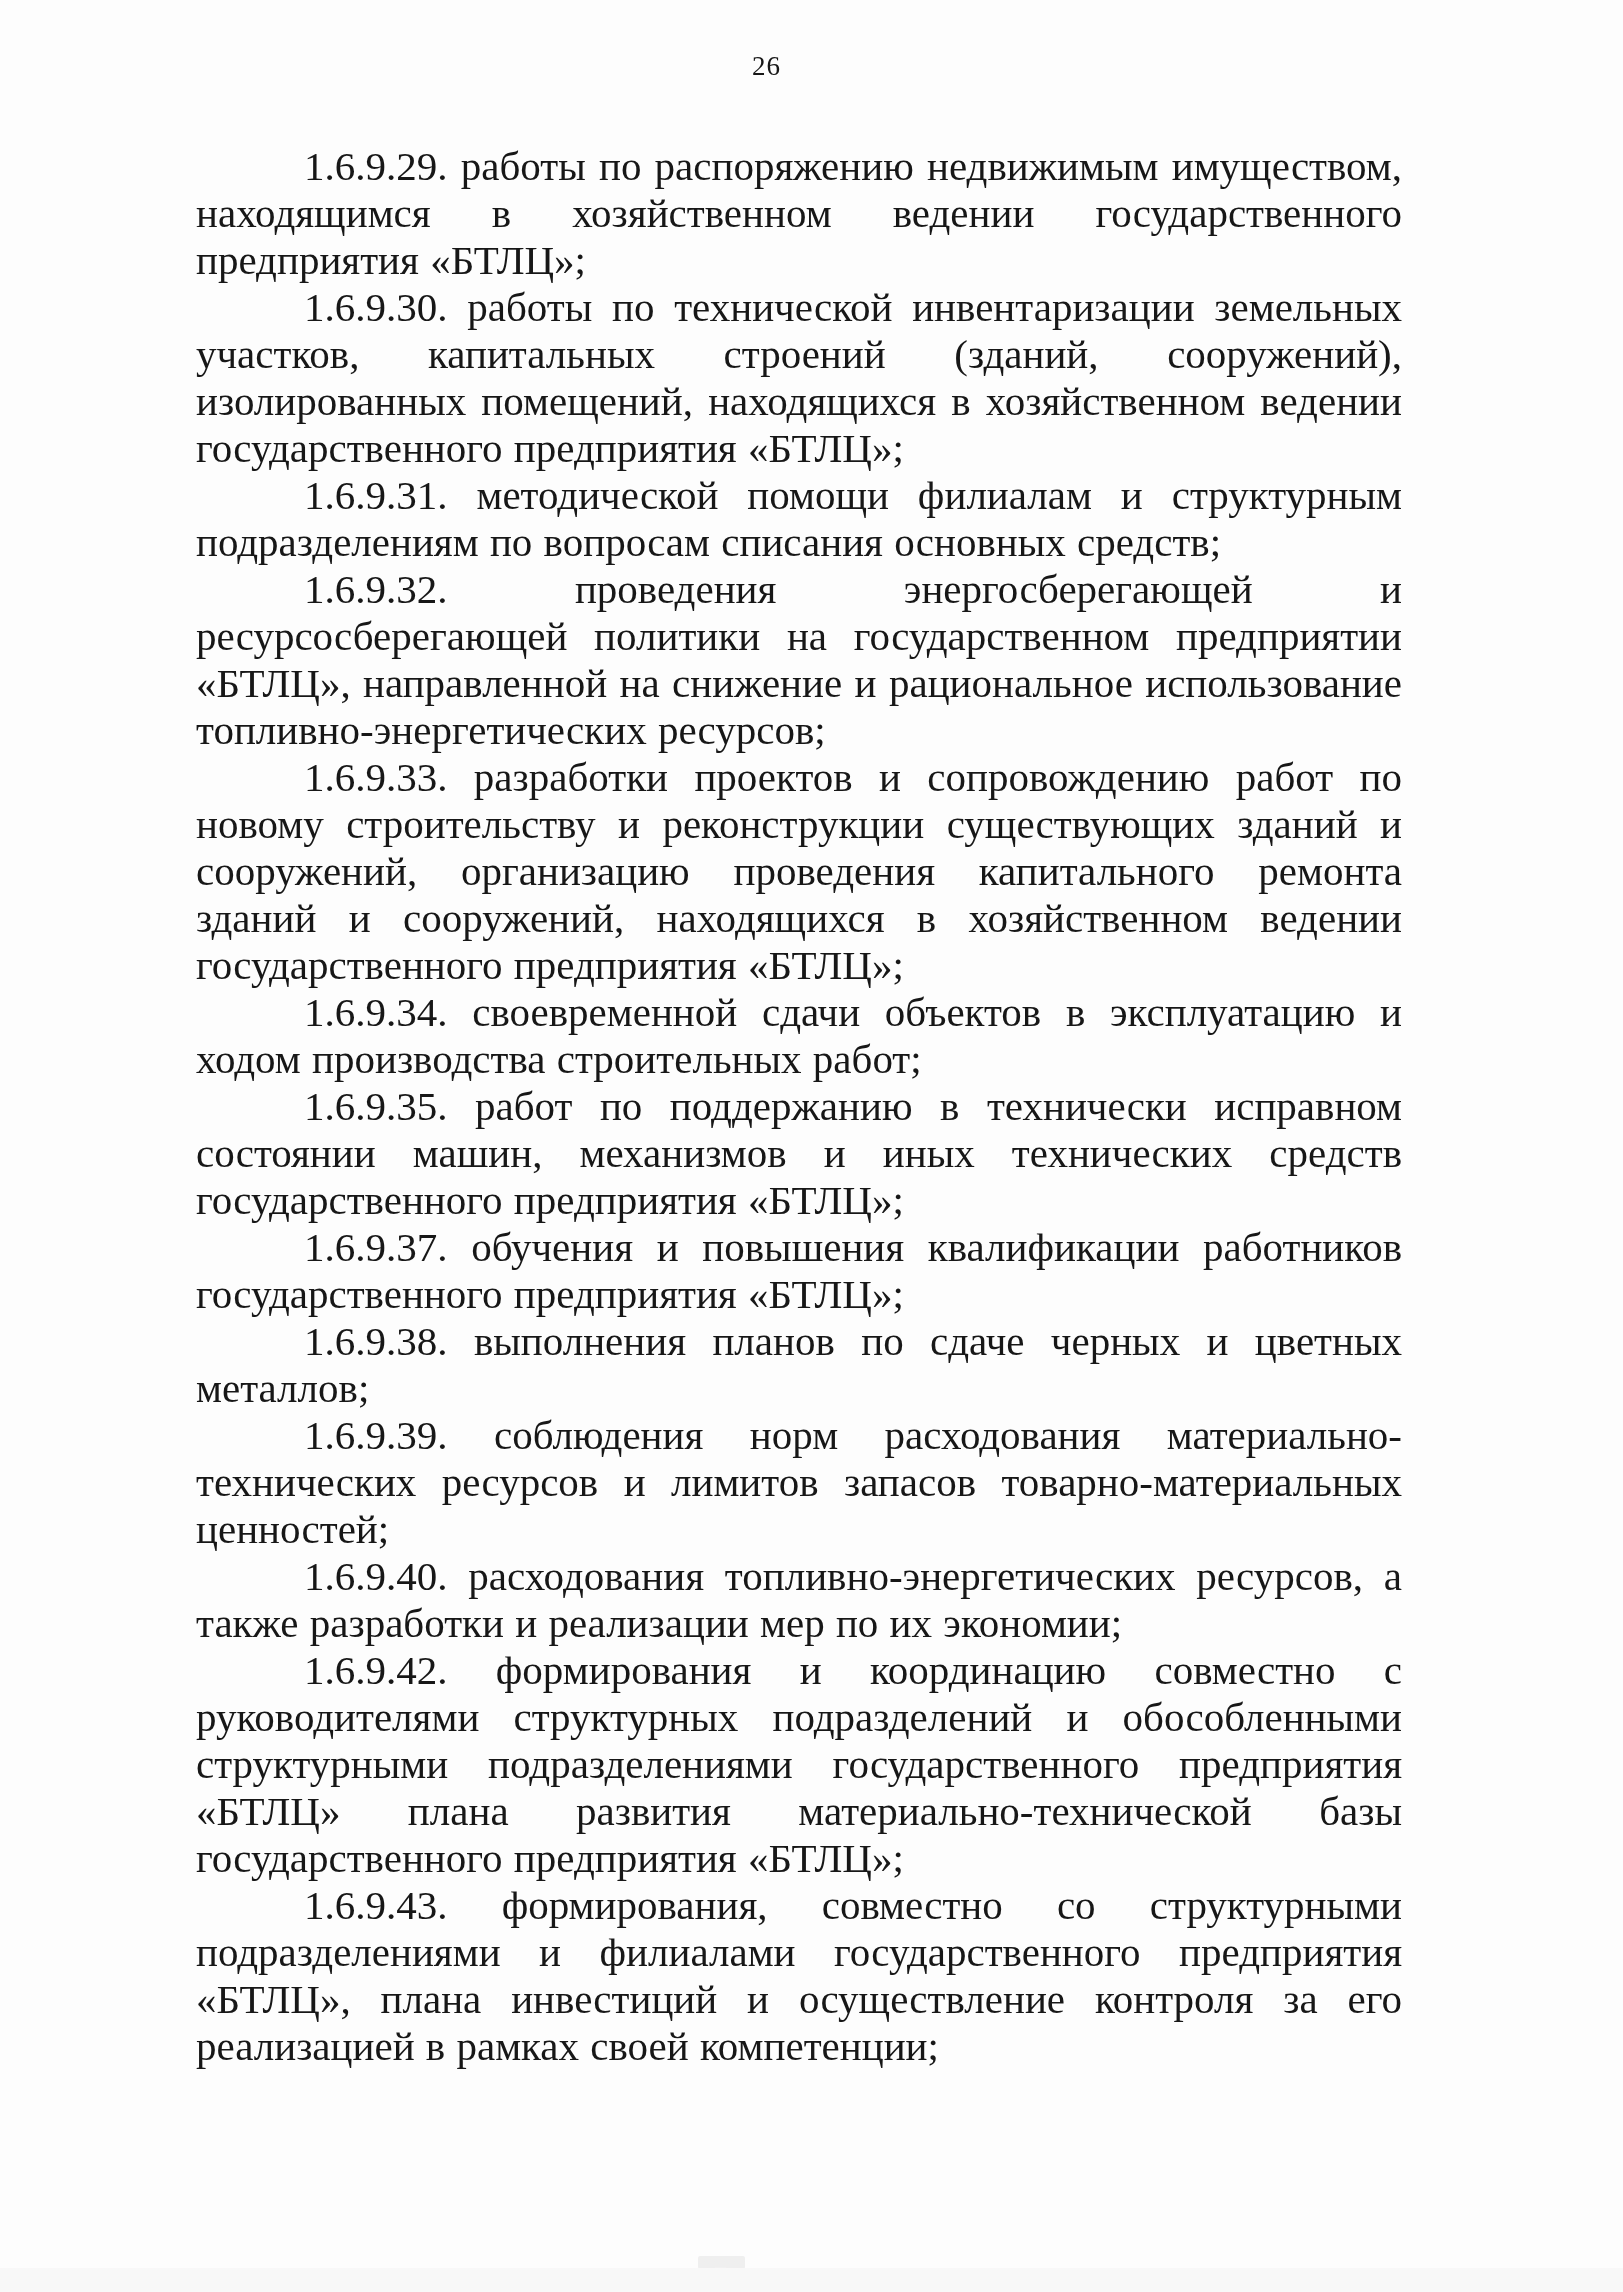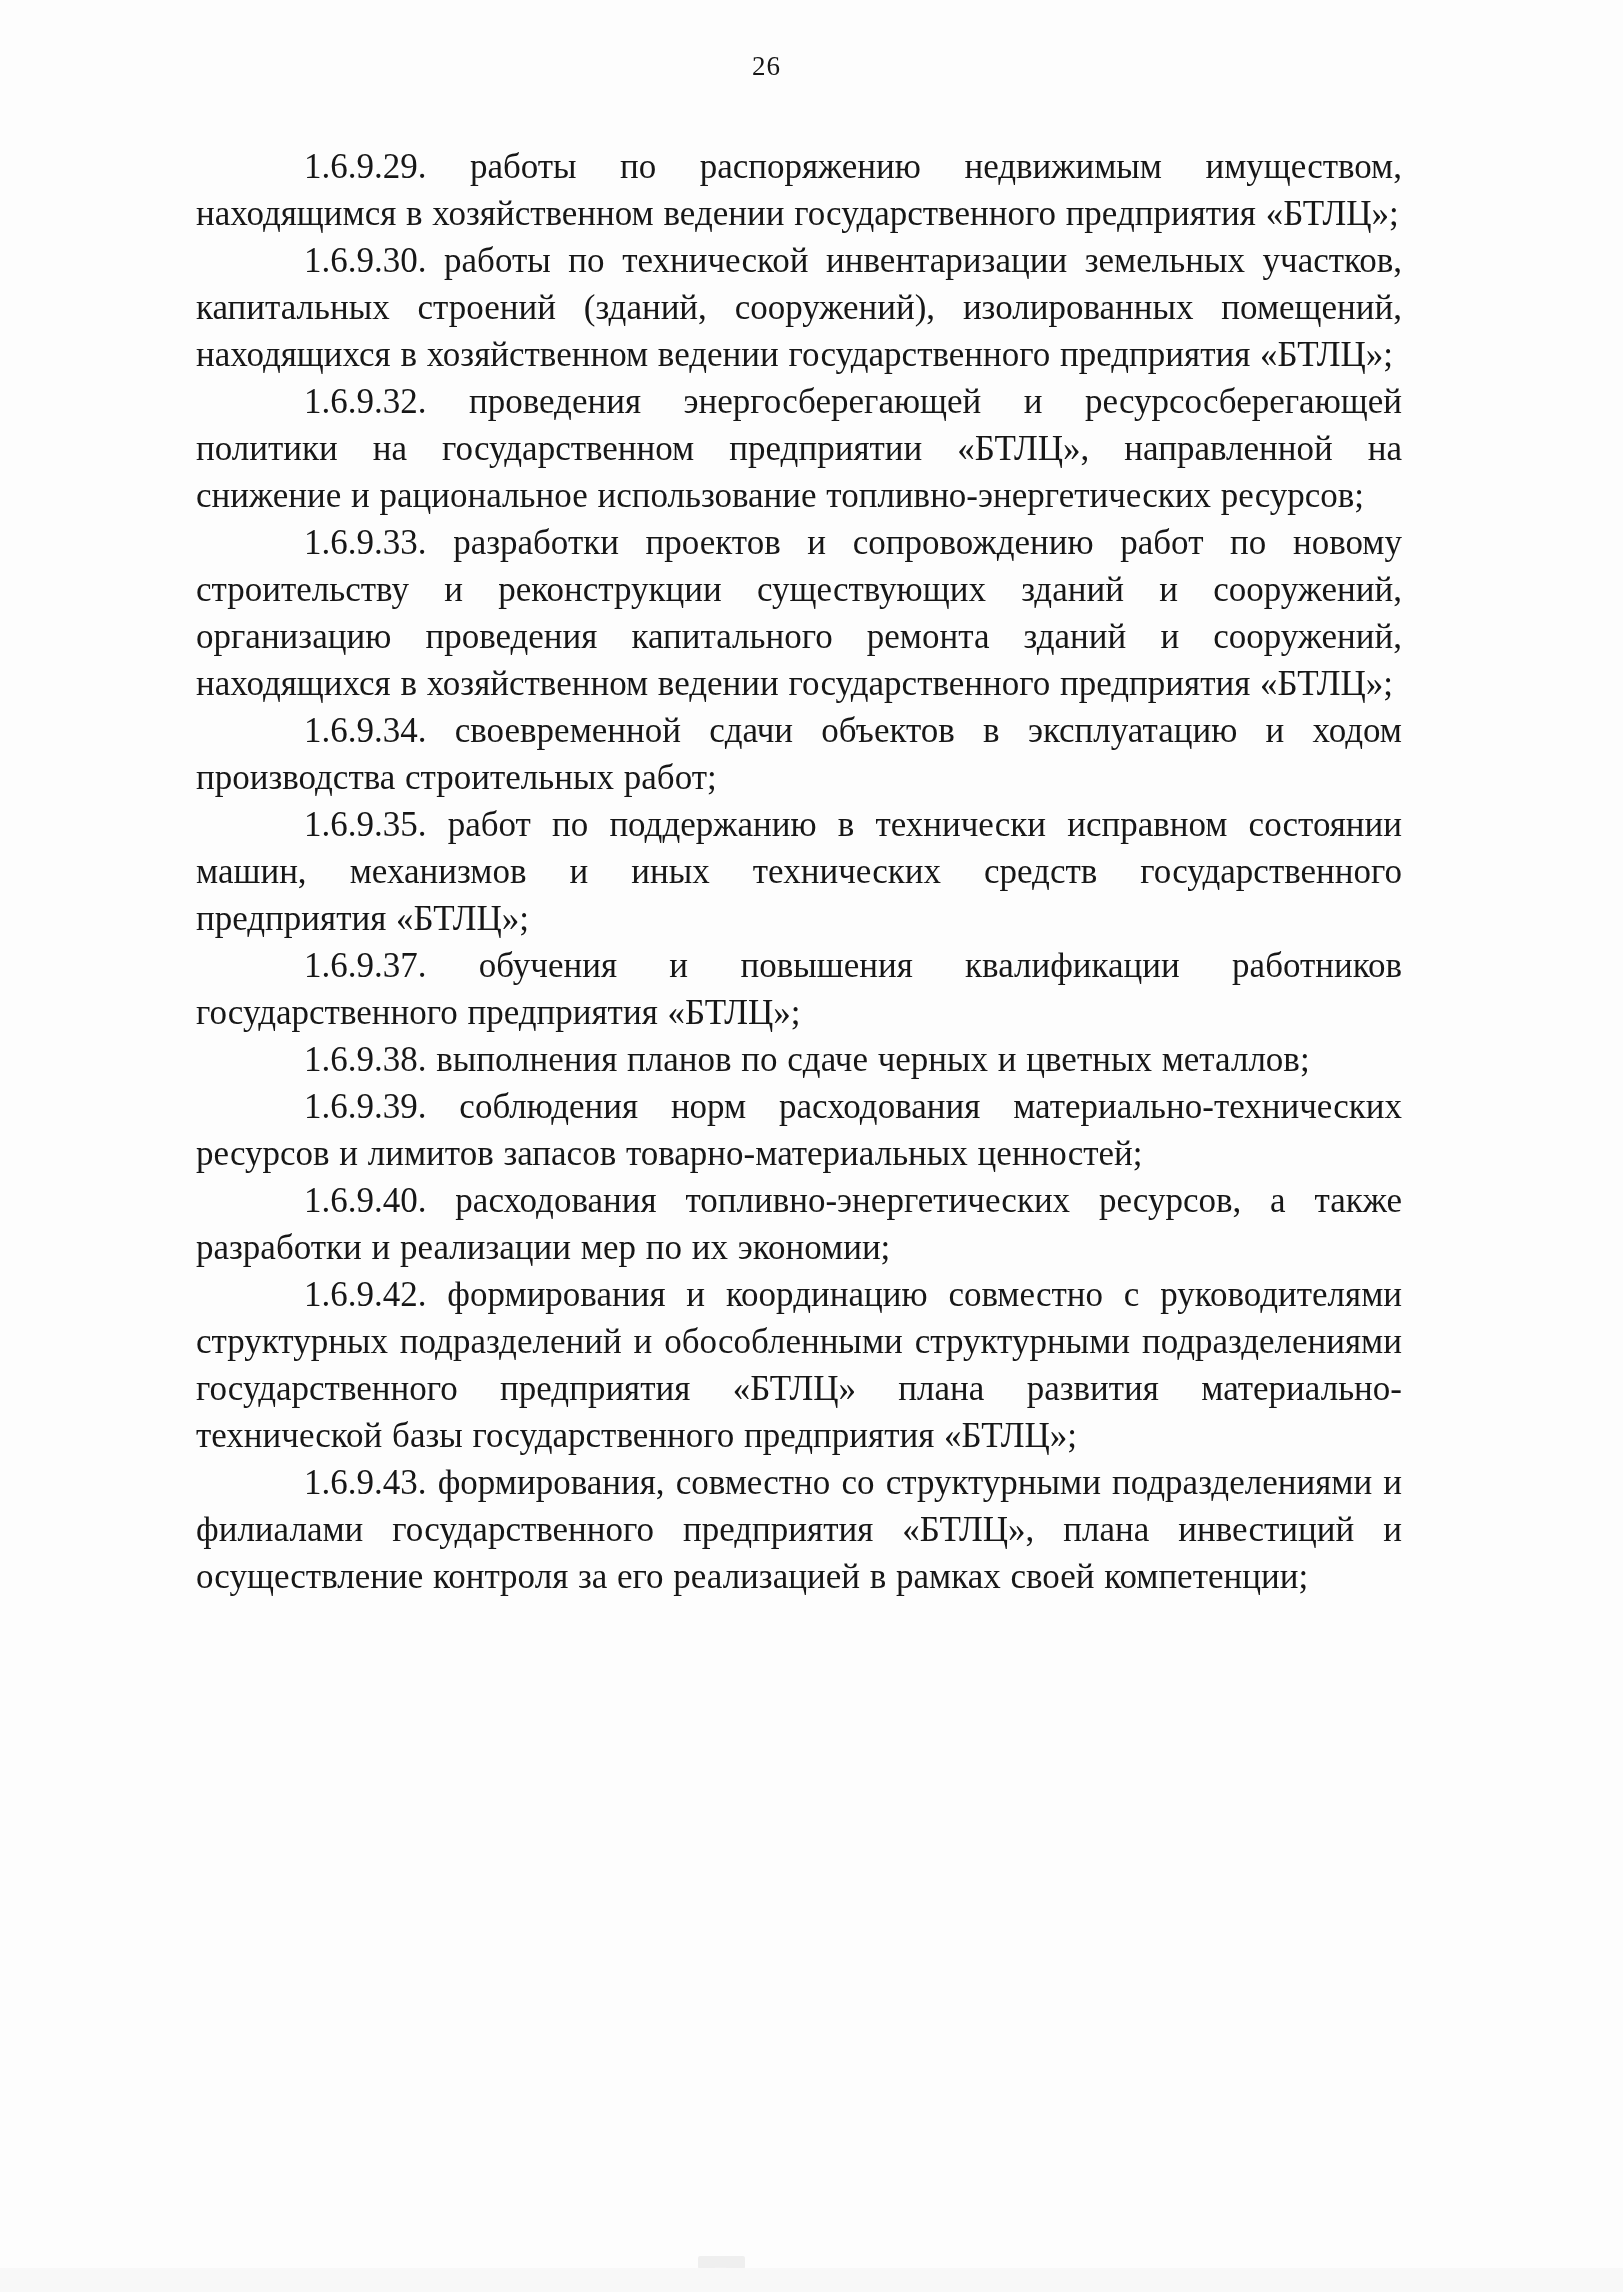--- a/index.html
+++ b/index.html
@@ -30,21 +30,21 @@
     position: absolute;
     top: 143px;
     left: 196px;
     width: 1206px;
   }
   p.clause {
     margin: 0;
     padding: 0;
     text-align: justify;
     text-indent: 108px;
-    font-size: 35px;
+    font-size: 41px;
     line-height: 47px;
     word-spacing: 1px;
   }
   p.clause .clause-num {
     white-space: nowrap;
   }
   
   .bottom-band {
     position: absolute;
     left: 0;
@@ -76,20 +76,21 @@
 </head>
 <body>
 
 <div class="scan-page">
 
   <div class="page-number">26</div>
 
   <div class="content">
     <p class="clause"><span class="clause-num">1.6.9.29.</span> <span>работы по распоряжению недвижимым имуществом, находящимся в хозяйственном ведении государственного предприятия «БТЛЦ»;</span></p>
     <p class="clause"><span class="clause-num">1.6.9.30.</span> <span>работы по технической инвентаризации земельных участков, капитальных строений (зданий, сооружений), изолированных помещений, находящихся в хозяйственном ведении государственного предприятия «БТЛЦ»;</span></p>
+    <p class="clause"><span class="clause-num">1.6.9.31.</span> <span>методической помощи филиалам и структурным подразделениям по вопросам списания основных средств;</span></p>
     <p class="clause"><span class="clause-num">1.6.9.32.</span> <span>проведения энергосберегающей и ресурсосберегающей политики на государственном предприятии «БТЛЦ», направленной на снижение и рациональное использование топливно-энергетических ресурсов;</span></p>
     <p class="clause"><span class="clause-num">1.6.9.33.</span> <span>разработки проектов и сопровождению работ по новому строительству и реконструкции существующих зданий и сооружений, организацию проведения капитального ремонта зданий и сооружений, находящихся в хозяйственном ведении государственного предприятия «БТЛЦ»;</span></p>
     <p class="clause"><span class="clause-num">1.6.9.34.</span> <span>своевременной сдачи объектов в эксплуатацию и ходом производства строительных работ;</span></p>
     <p class="clause"><span class="clause-num">1.6.9.35.</span> <span>работ по поддержанию в технически исправном состоянии машин, механизмов и иных технических средств государственного предприятия «БТЛЦ»;</span></p>
     <p class="clause"><span class="clause-num">1.6.9.37.</span> <span>обучения и повышения квалификации работников государственного предприятия «БТЛЦ»;</span></p>
     <p class="clause"><span class="clause-num">1.6.9.38.</span> <span>выполнения планов по сдаче черных и цветных металлов;</span></p>
     <p class="clause"><span class="clause-num">1.6.9.39.</span> <span>соблюдения норм расходования материально-технических ресурсов и лимитов запасов товарно-материальных ценностей;</span></p>
     <p class="clause"><span class="clause-num">1.6.9.40.</span> <span>расходования топливно-энергетических ресурсов, а также разработки и реализации мер по их экономии;</span></p>
     <p class="clause"><span class="clause-num">1.6.9.42.</span> <span>формирования и координацию совместно с руководителями структурных подразделений и обособленными структурными подразделениями государственного предприятия «БТЛЦ» плана развития материально-технической базы государственного предприятия «БТЛЦ»;</span></p>
     <p class="clause"><span class="clause-num">1.6.9.43.</span> <span>формирования, совместно со структурными подразделениями и филиалами государственного предприятия «БТЛЦ», плана инвестиций и осуществление контроля за его реализацией в рамках своей компетенции;</span></p>

